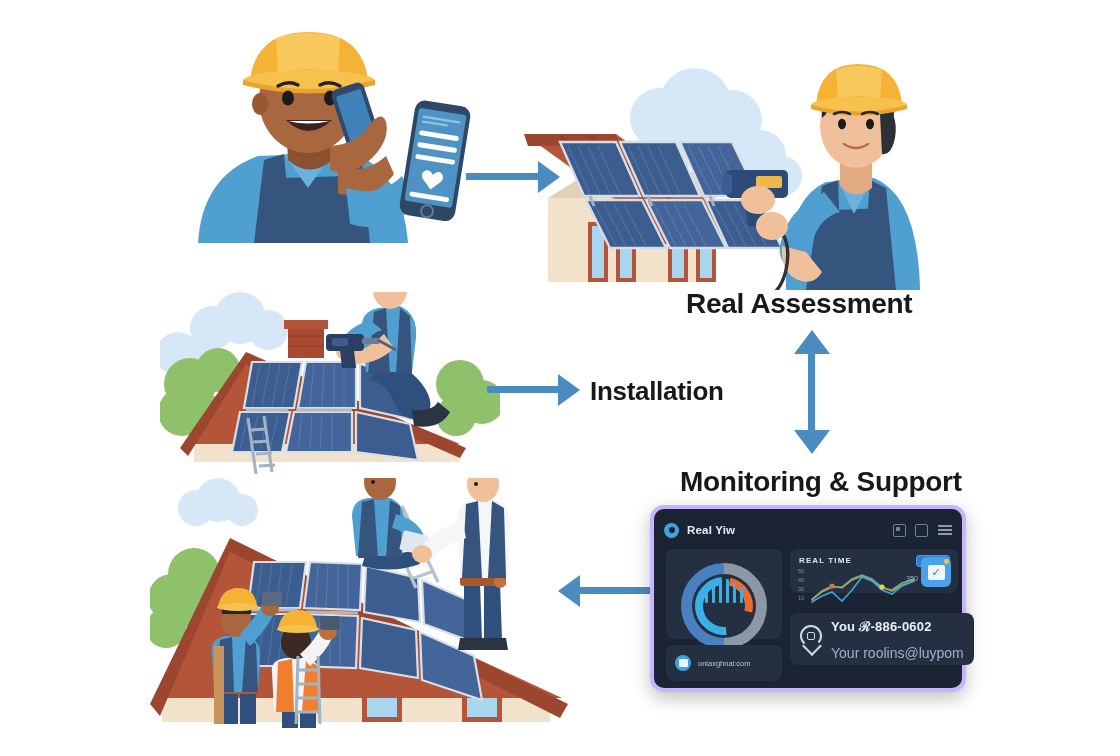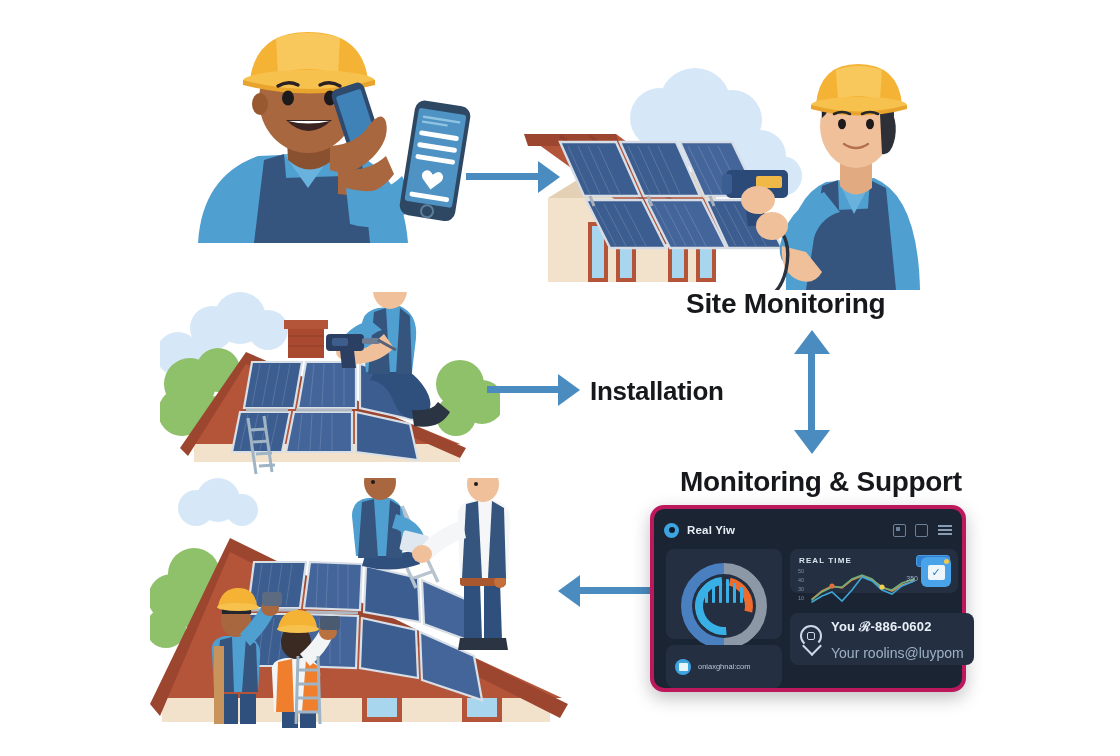--- a/index.html
+++ b/index.html
@@ -47,21 +47,21 @@
   #arrowV-dn{left:794px;top:430px;
      border-left:18px solid transparent;border-right:18px solid transparent;
      border-top:24px solid #4a8cc0;}
 
   
   .scene{position:absolute;}
 
   
   #dashboard{
     position:absolute;left:650px;top:505px;width:316px;height:187px;
-    background:#1b2433;border:4px solid #be185d;border-radius:14px;
+    background:#1b2433;border:4px solid #c4b5fd;border-radius:14px;
     box-shadow:0 6px 18px rgba(0,0,0,.25);
     padding:0;box-sizing:border-box;
   }
   #dash-titlebar{
     position:absolute;left:10px;top:8px;right:10px;height:26px;
     display:flex;align-items:center;
   }
   #dash-logo{
     width:15px;height:15px;border-radius:50%;
     background:#3ea4e0;display:flex;align-items:center;justify-content:center;
@@ -118,21 +118,21 @@
 
   #card-info{left:136px;top:104px;width:184px;height:52px;display:flex;align-items:center;padding-left:10px;box-sizing:border-box;}
   #pin-icon{flex:0 0 auto;width:22px;height:28px;position:relative;}
   #pin-icon .pin-body{position:absolute;left:0;top:0;width:22px;height:22px;border:2px solid #cdd9e6;border-radius:50% 50% 50% 50%;box-sizing:border-box;}
   #pin-icon .pin-tip{position:absolute;left:5px;top:14px;width:12px;height:12px;border-right:2px solid #cdd9e6;border-bottom:2px solid #cdd9e6;transform:rotate(45deg);background:#242f42;}
   #pin-icon .pin-dot{position:absolute;left:7px;top:7px;width:8px;height:8px;border:1.6px solid #cdd9e6;border-radius:2px;box-sizing:border-box;}
   #info-text{margin-left:9px;}
   #info-title{color:#e9f0f8;font-size:13px;font-weight:bold;letter-spacing:.2px;}
   #info-sub{color:#9fb1c6;font-size:14px;margin-top:10px;}
 
-  #card-mail{left:12px;top:136px;width:116px;height:43px;display:flex;align-items:center;padding-left:9px;box-sizing:border-box;}
+  #card-mail{left:12px;top:136px;width:116px;height:36px;display:flex;align-items:center;padding-left:9px;box-sizing:border-box;}
   #mail-icon{width:16px;height:16px;border-radius:50%;background:#3ea4e0;
       display:flex;align-items:center;justify-content:center;flex:0 0 auto;}
   #mail-icon span{display:block;width:9px;height:8px;background:#eaf4fb;border-radius:1px;}
   #mail-text{margin-left:7px;color:#b9c7d8;font-size:7.5px;}
 
   svg{display:block;}
 </style>
 </head>
 <body>
 
@@ -317,21 +317,21 @@
         <path d="M24 36 L42 36 L46 66 L28 66 Z" fill="#2b4a78"></path>
         <rect x="2" y="14" width="10" height="20" rx="3" fill="#3a5e92"></rect>
         <path d="M46 60 Q74 72 66 110 Q60 136 40 140" stroke="#2b3340" stroke-width="3.4" fill="none"></path>
       </g>
 
       <ellipse cx="238" cy="140" rx="17" ry="14" fill="#efc09a"></ellipse>
       <ellipse cx="252" cy="166" rx="16" ry="14" fill="#efc09a"></ellipse>
     </svg>
   </div>
 
-  <div class="caption" id="cap-site">Site Monitoring</div>
+  <div class="caption" id="cap-site">Real Assessment</div>
 
   <div class="scene" style="left:160px;top:292px;width:340px;height:195px;">
     <svg width="340" height="195" viewBox="0 0 340 195">
 
       <g fill="#d6e8f7">
         <circle cx="52" cy="36" r="22"></circle>
           <circle cx="80" cy="26" r="26"></circle>
           <circle cx="108" cy="38" r="20"></circle>
         <circle cx="18" cy="62" r="22"></circle>
           <circle cx="40" cy="70" r="18"></circle>

